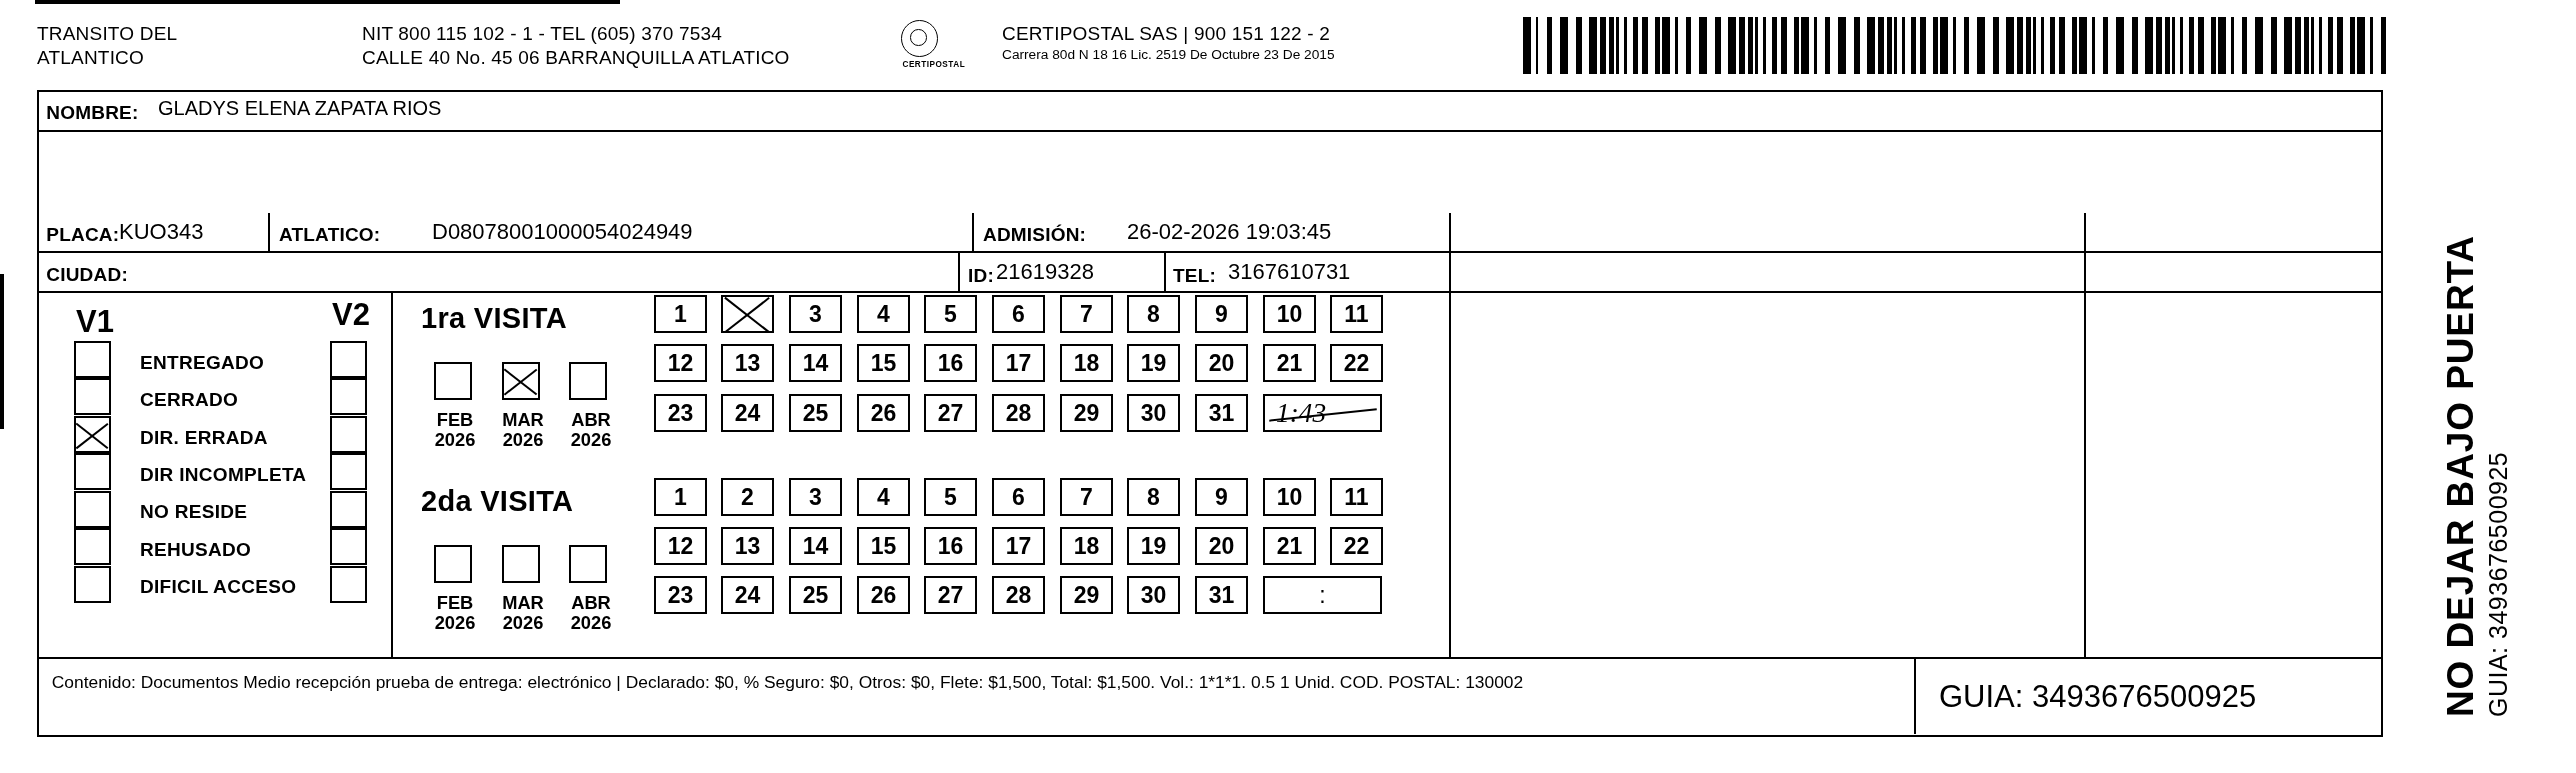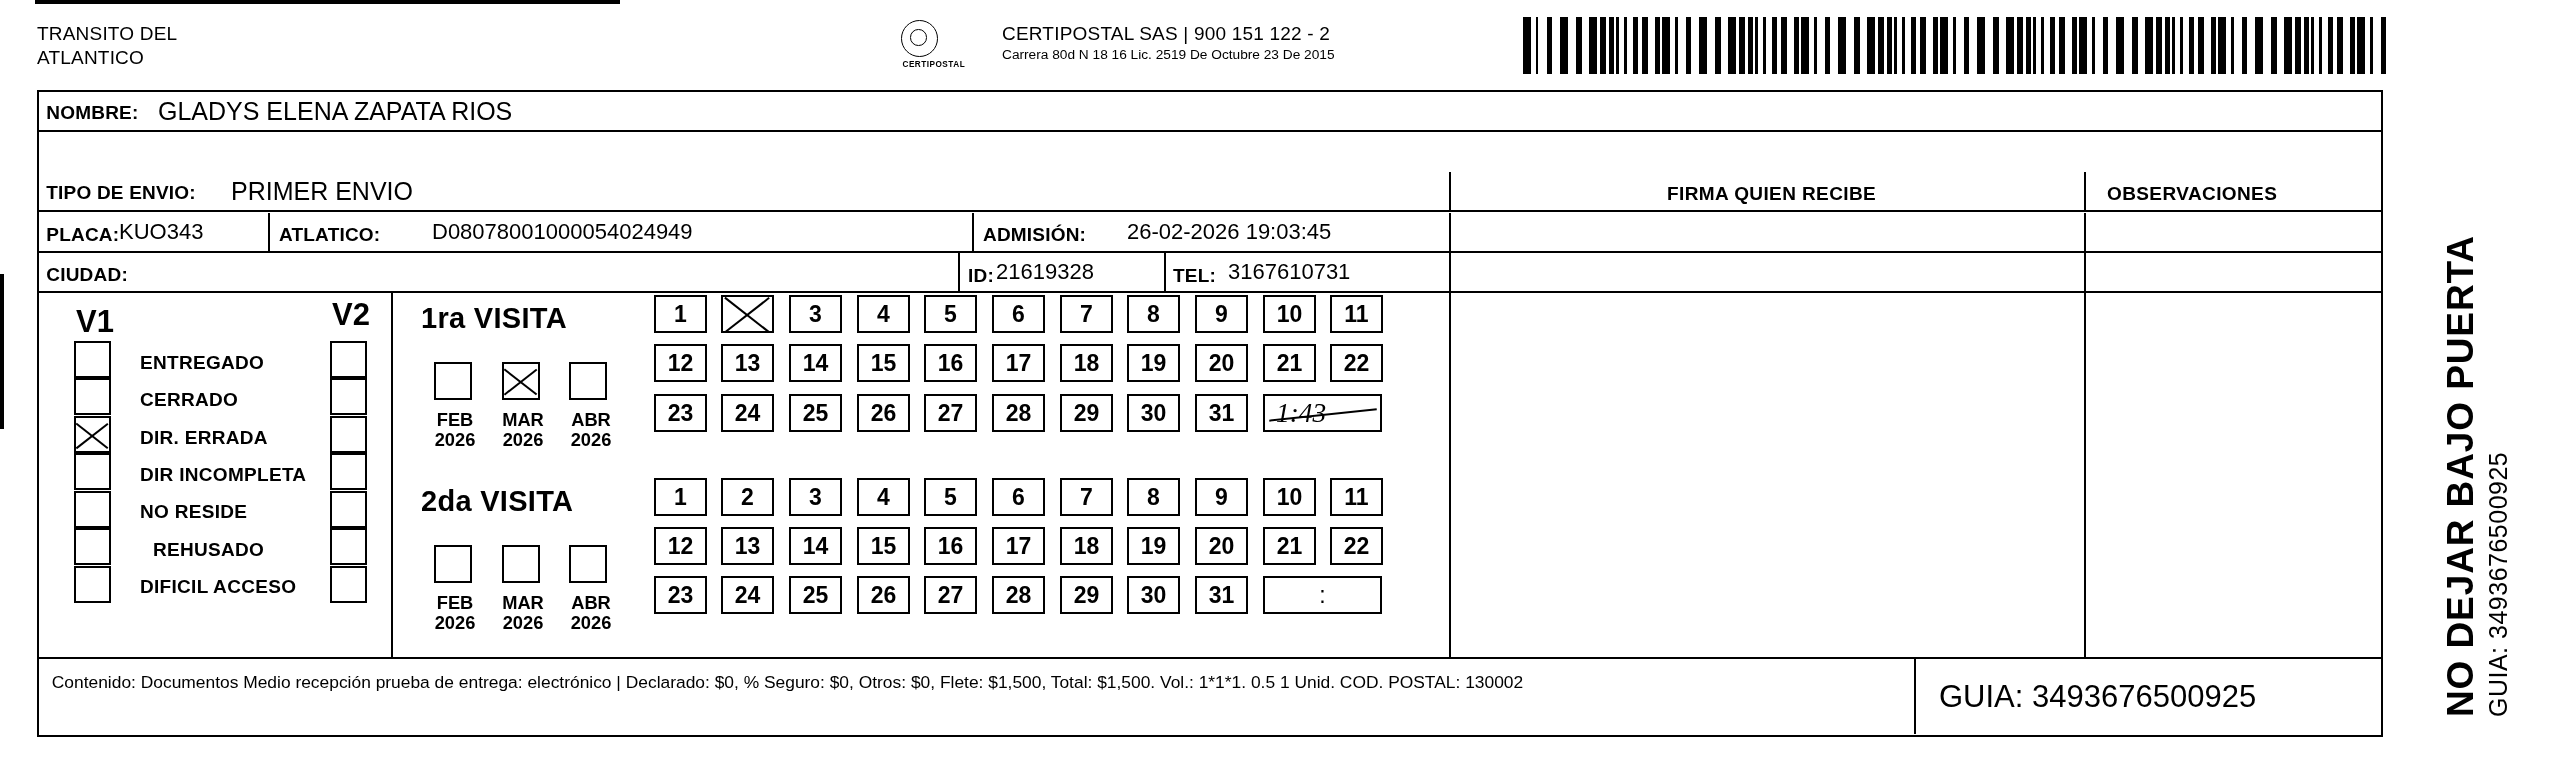--- a/index.html
+++ b/index.html
@@ -18,21 +18,21 @@
   
   .barcode{position:absolute;top:16.5px;left:1523px;width:878px;height:57px;}
   .barcode i{position:absolute;top:0;height:57px;background:#000;display:block;}
 
   
   .frame{position:absolute;left:37px;top:90px;width:2346px;height:647px;border:2.7px solid #000;box-sizing:border-box;}
   .row{position:absolute;left:0;right:0;border-bottom:2.7px solid #000;box-sizing:border-box;}
   .cellline{position:absolute;top:0;bottom:0;border-left:2.7px solid #000;}
 
   .lbl{font-size:19px;font-weight:bold;letter-spacing:0.2px;white-space:nowrap;}
-  .val{font-size:25px;white-space:nowrap;}
+  .val{font-size:20px;white-space:nowrap;}
   .val-sm{font-size:22px;white-space:nowrap;}
 
   
   .vstrip{position:absolute;left:2389px;top:90px;width:137px;height:647px;}
   .vstrip .vtext{position:absolute;transform-origin:0 0;transform:rotate(-90deg);white-space:nowrap;}
   .v-main{font-size:37px;font-weight:bold;letter-spacing:0.9px;}
   .v-sub{font-size:25px;letter-spacing:0.5px;}
 
   
   .cbox{position:absolute;width:37px;height:37px;border:2.7px solid #000;box-sizing:border-box;}
@@ -70,20 +70,24 @@
 
   <div class="dark-tick" style="left:35px;top:0;width:585px;height:3.7px;background:#000;"></div>
   <div class="dark-tick" style="left:0px;top:274px;height:155px;width:3.7px;"></div>
 
   <div class="topbar">
     <div class="hdr-col" style="left:0px;top:5.5px;">
       <div class="hdr-line">TRANSITO DEL</div>
       <div class="hdr-line">ATLANTICO</div>
     </div>
 
+    <div class="hdr-col" style="left:325px;top:5.5px;">
+      <div class="hdr-line">NIT 800 115 102 - 1 - TEL (605) 370 7534</div>
+      <div class="hdr-line">CALLE 40 No. 45 06 BARRANQUILLA ATLATICO</div>
+    </div>
 
     <div class="hdr-col" style="left:855px;top:1.8px;width:82px;height:57px;">
       <div class="logo-circle" style="left:9.1px;top:1.8px;"></div>
       <div style="position:absolute;left:-3.7px;top:42px;width:91px;text-align:center;font-size:8.2px;font-weight:bold;letter-spacing:0.5px;">CERTIPOSTAL</div>
     </div>
 
     <div class="hdr-col" style="left:965px;top:5.5px;">
       <div class="hdr-line">CERTIPOSTAL SAS | 900 151 122 - 2</div>
       <div class="hdr-tiny">Carrera 80d N 18 16  Lic. 2519 De Octubre 23 De 2015</div>
     </div>
@@ -174,28 +178,20 @@
     </div>
 
   <div class="frame">
 
     <div class="row" style="top:0;height:40px;">
       <span class="lbl" style="position:absolute;left:7.3px;top:10px;">NOMBRE:</span>
       <span class="val" style="position:absolute;left:119px;top:4.6px;">GLADYS ELENA ZAPATA RIOS</span>
     </div>
 
 
-    <div class="row" style="top:80px;height:40px;">
-      <span class="lbl" style="position:absolute;left:7.3px;top:10px;">TIPO DE ENVIO:</span>
-      <span class="val" style="position:absolute;left:192px;top:4.6px;">PRIMER ENVIO</span>
-      <div class="cellline" style="left:1410px;"></div>
-      <div class="cellline" style="left:2045px;"></div>
-      <span class="sig-title" style="left:1628px;top:11px;">FIRMA QUIEN RECIBE</span>
-      <span class="sig-title" style="left:2068px;top:11px;">OBSERVACIONES</span>
-    </div>
 
     <div class="row" style="top:121px;height:40px;">
       <span class="lbl" style="position:absolute;left:7.3px;top:11px;">PLACA:</span>
       <span class="val-sm" style="position:absolute;left:80px;top:6.4px;">KUO343</span>
       <div class="cellline" style="left:229px;"></div>
       <span class="lbl" style="position:absolute;left:240px;top:11px;">ATLATICO:</span>
       <span class="val-sm" style="position:absolute;left:393px;top:6.4px;">D08078001000054024949</span>
       <div class="cellline" style="left:933px;"></div>
       <span class="lbl" style="position:absolute;left:944px;top:11px;">ADMISIÓN:</span>
       <span class="val-sm" style="position:absolute;left:1088px;top:6.4px;">26-02-2026 19:03:45</span>
@@ -235,21 +231,21 @@
           </div>
           <span class="optlabel" style="left: 101px; top: 134px;">DIR. ERRADA</span>
           <div class="cbox" style="left: 291px; top: 123px;"></div>
           <div class="cbox" style="left: 35px; top: 160px;"></div>
           <span class="optlabel" style="left: 101px; top: 171px;">DIR INCOMPLETA</span>
           <div class="cbox" style="left: 291px; top: 160px;"></div>
           <div class="cbox" style="left: 35px; top: 198px;"></div>
           <span class="optlabel" style="left: 101px; top: 208px;">NO RESIDE</span>
           <div class="cbox" style="left: 291px; top: 198px;"></div>
           <div class="cbox" style="left: 35px; top: 235px;"></div>
-          <span class="optlabel" style="left: 114px; top: 246px;">REHUSADO</span>
+          <span class="optlabel" style="left: 101px; top: 246px;">REHUSADO</span>
           <div class="cbox" style="left: 291px; top: 235px;"></div>
           <div class="cbox" style="left: 35px; top: 273px;"></div>
           <span class="optlabel" style="left: 101px; top: 283px;">DIFICIL ACCESO</span>
           <div class="cbox" style="left: 291px; top: 273px;"></div>
         </div>
 
       <div id="visit-blocks">
           <div class="visit-title" style="left: 382px; top: 9.1px;">1ra VISITA</div>
           <div class="mbox" style="left: 395px; top: 69px;"></div>
           <div class="mlabel" style="left: 382px; top: 117px;"><span>FEB</span><br><span>2026</span></div>

